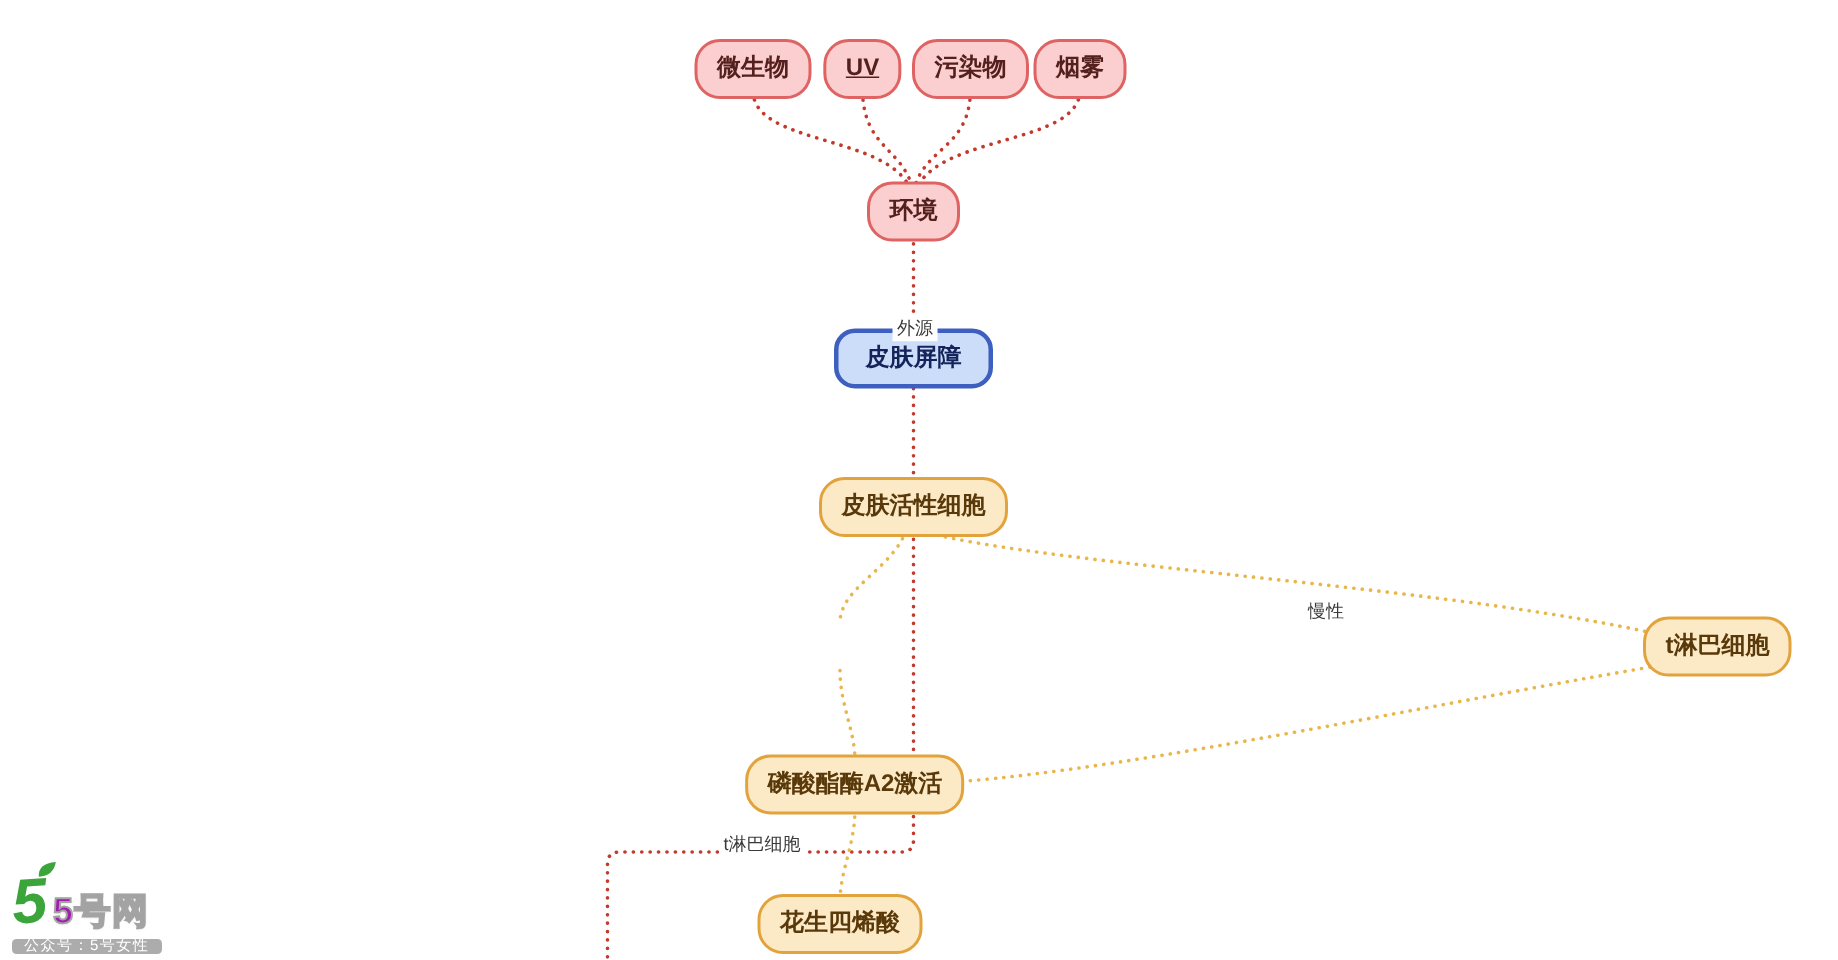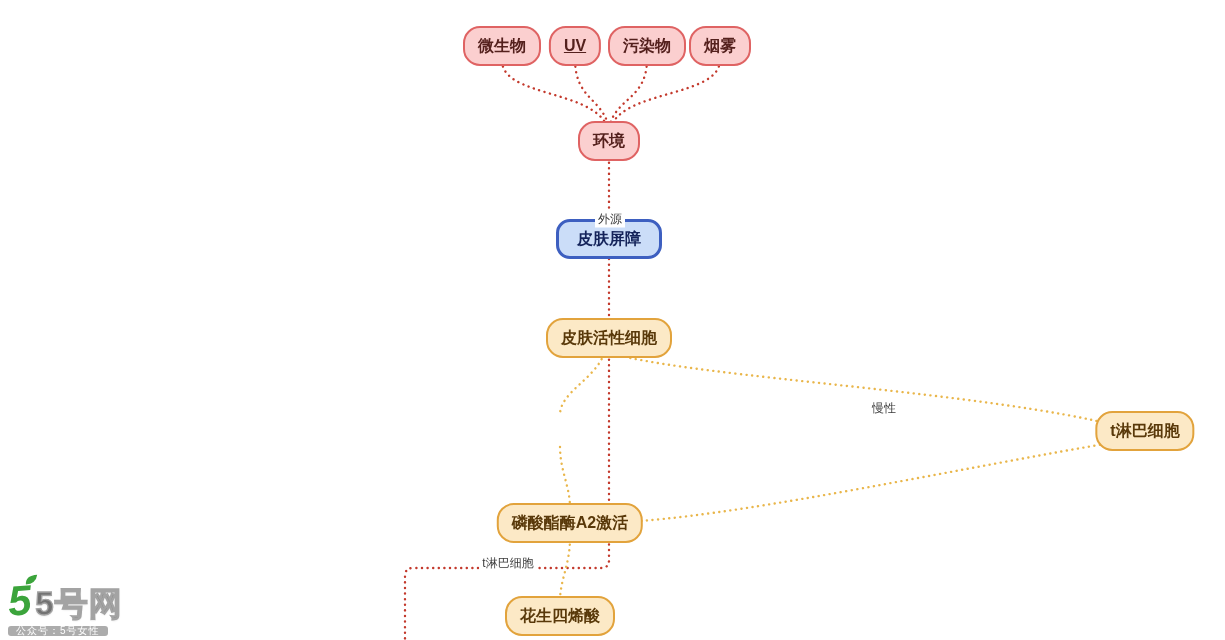--- a/index.html
+++ b/index.html
@@ -28,21 +28,21 @@
 
   
   .watermark{position:absolute;left:8px;bottom:2px;z-index:5;}
   .wm-row{display:flex;align-items:flex-end;gap:4px;}
   .wm-logo{
     position:relative;font-style:italic;font-weight:bold;font-size:42px;line-height:0.9;
     color:#3BA43B;transform:rotate(-4deg);
   }
   .wm-leaf{position:absolute;top:-8px;right:-10px;}
   .wm-name{
-    font-weight:bold;font-size:33px;line-height:1;color:#737373;
+    font-weight:bold;font-size:24px;line-height:1;color:#a21caf;
     -webkit-text-stroke:1.3px #a3a3a3;
     text-shadow:0 1px 2px rgba(0,0,0,0.15);
     letter-spacing:1px;
   }
   .wm-sub{
     margin-top:4px;display:inline-block;
     background:rgba(158,158,158,0.85);color:#ffffff;
     font-size:10px;line-height:1;padding:0 8px;border-radius:3px;
     letter-spacing:1px;
   }

